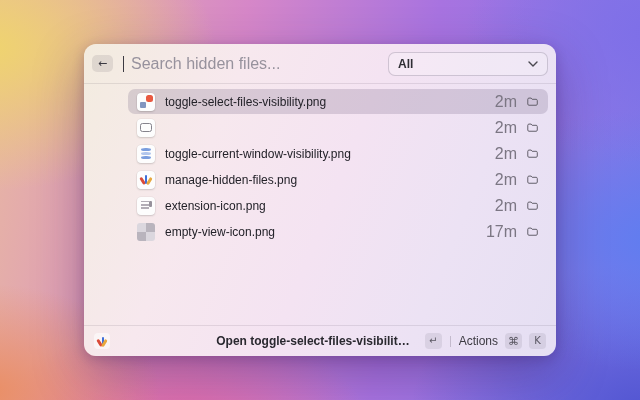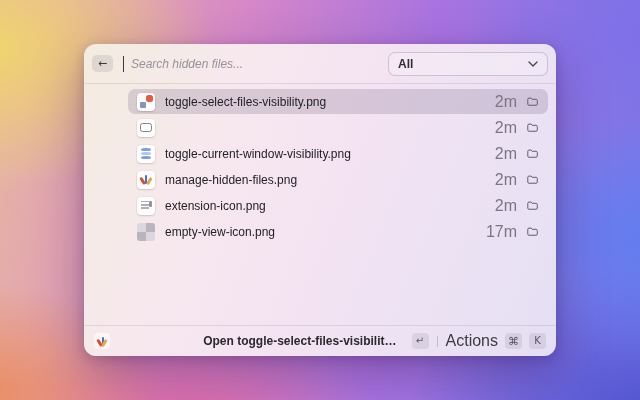--- a/index.html
+++ b/index.html
@@ -25,21 +25,21 @@
   }
   
   .header { height:40px; flex:none; display:flex; align-items:center; gap:7px;
             padding:0 8px; border-bottom:1px solid rgba(40,30,50,0.10); }
   .back-btn { width:21px; height:17px; border-radius:5px; background:rgba(40,30,50,0.10);
               display:flex; align-items:center; justify-content:center;
               font-size:11px; line-height:1; color:#3b3942; cursor:default; flex:none;
               font-family:"DejaVu Sans", sans-serif; }
   .caret { width:1px; height:16px; background:#3c3a42; flex:none; margin-left:3px; }
   .search-input { flex:1; border:none; outline:none; background:transparent;
-                  font-size:12px; color:#2c2b31; font-family:inherit;font-style:italic; }
+                  font-size:16px; color:#2c2b31; font-family:inherit; }
   .search-input::placeholder { color:#97929d; }
   .dropdown { width:160px; height:24px; flex:none; border:1px solid rgba(70,60,85,0.22);
               border-radius:7px; background:rgba(255,255,255,0.22);
               display:flex; align-items:center; justify-content:space-between;
               padding:0 9px; font-size:12px; font-weight:700; color:#2e2d33; }
   
   .list { flex:1; padding-top:5px; overflow:hidden;margin-left:36px; }
   .row { display:flex; align-items:center; height:25px; margin:0 8px 1px 8px;
          padding:0 9px; border-radius:7px; }
   .row.selected { background:rgba(96,78,116,0.20); }
@@ -75,21 +75,21 @@
   .footer-logo { width:16px; height:16px; background:rgba(255,255,255,0.55); box-shadow:none; }
   .app-name { font-size:12px; color:#6f6a76; }
   .footer-action { display:flex; align-items:center; gap:15px; cursor:default; }
   .action-label { font-size:12px; font-weight:700; color:#2a2930; }
   .key { background:rgba(40,30,50,0.085); color:#5a5762; border-radius:4px; height:16px;
          min-width:17px; padding:0 3px; display:inline-flex; align-items:center; justify-content:center;
          font-size:10px; line-height:1; font-family:"DejaVu Sans", sans-serif; }
   .key.cmd { font-size:11px; }
   .vdivider { width:1px; height:11px; background:rgba(40,30,50,0.20); flex:none; }
   .actions-btn { display:flex; align-items:center; gap:7px; cursor:default; }
-  .actions-label { font-size:16px; color:#3c3a42; }
+  .actions-label { font-size:12px; color:#3c3a42; }
   svg { display:block; }
 </style>
 </head>
 <body>
 
 <div class="window">
 
   <div class="header">
     <div class="back-btn">
       <span>←</span>

